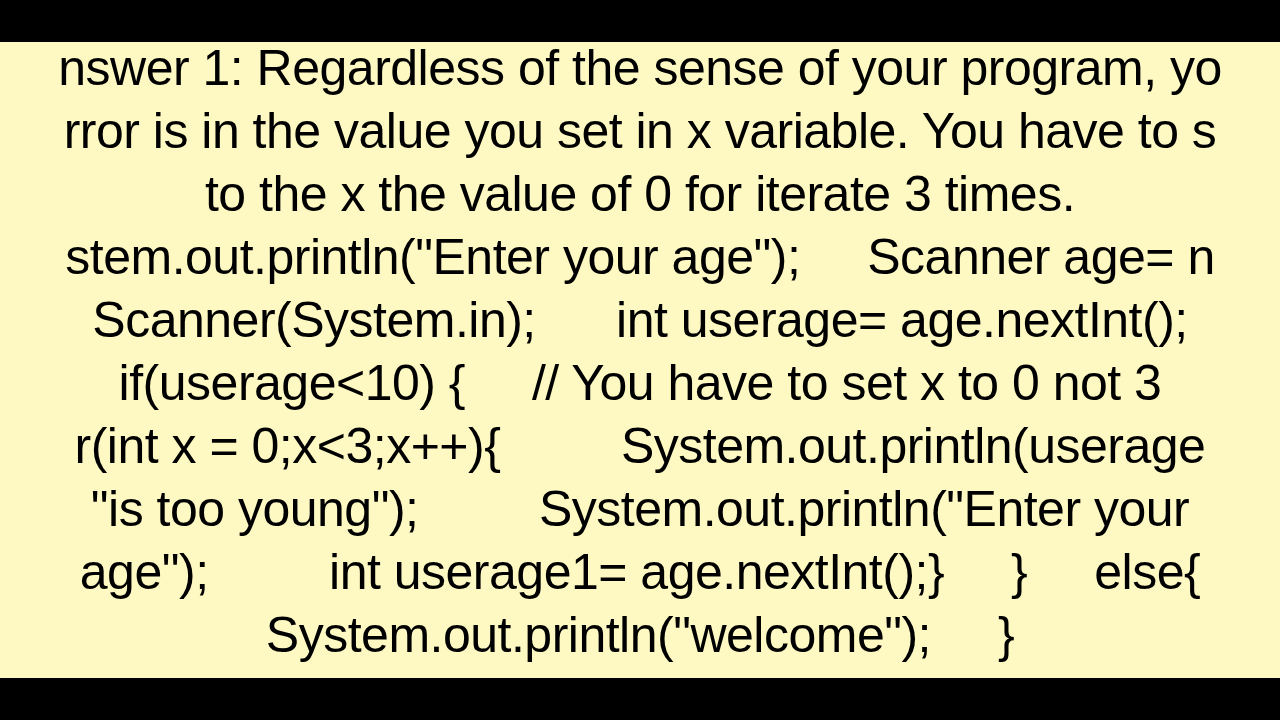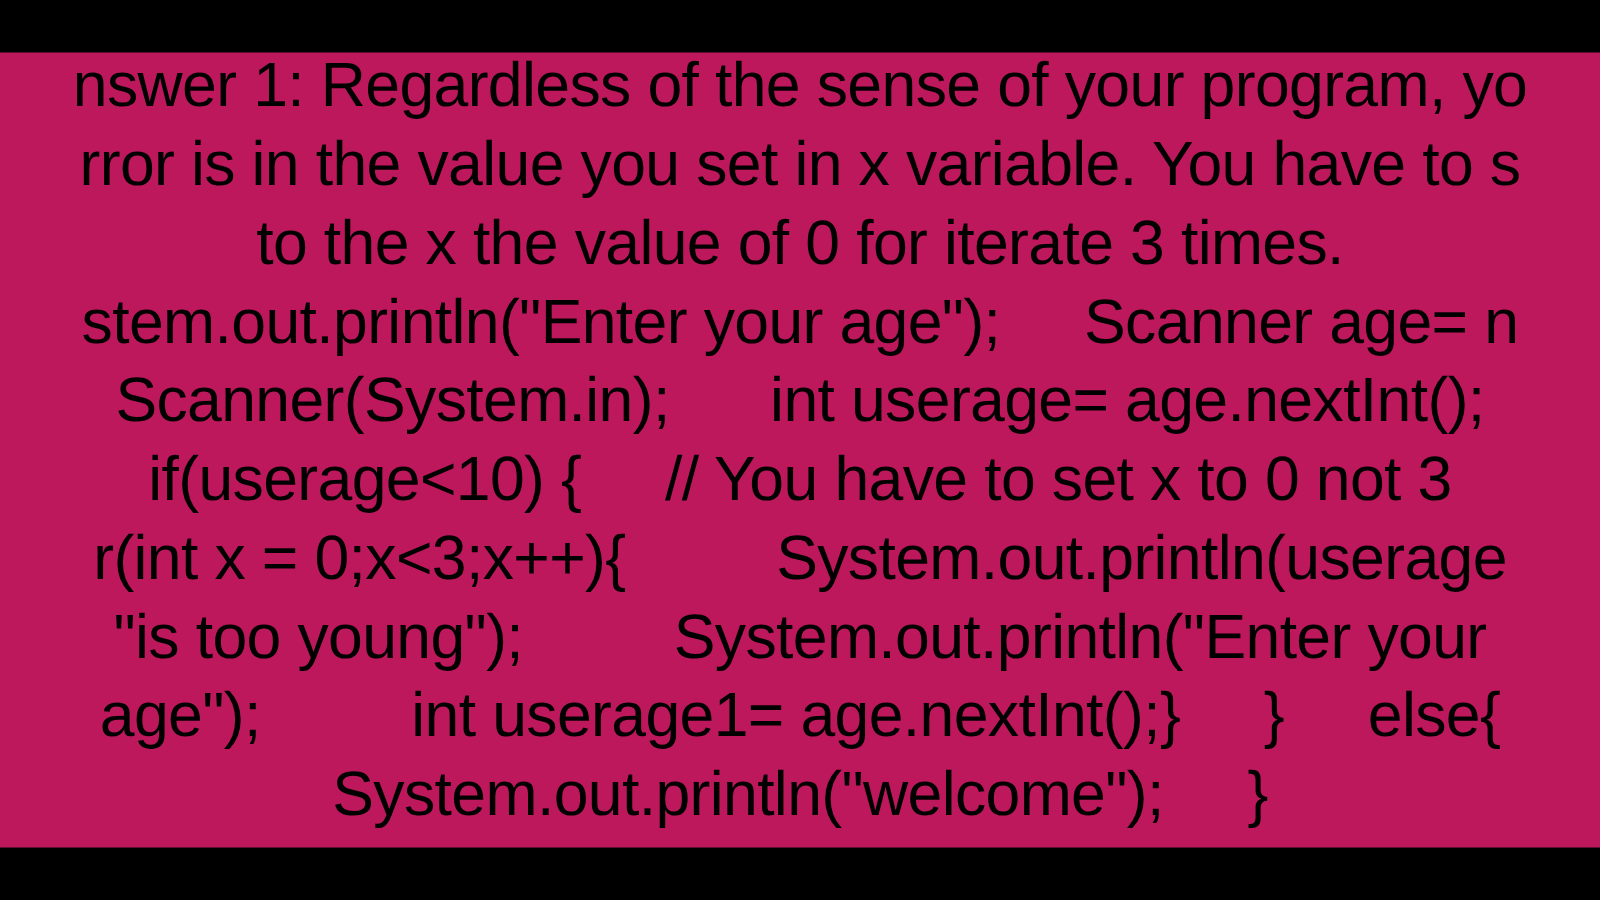--- a/index.html
+++ b/index.html
@@ -10,21 +10,21 @@
       display: flex;
       flex-direction: column;
     }
     .letterbox-top, .letterbox-bottom {
       background: #000;
       width: 100%;
     }
     .letterbox-top { height: 42px; }
     .letterbox-bottom { height: 42px; }
     .content-area {
-      background: #be185d;
+      background: #fef9c3;
       flex: 1;
       width: 100%;
       overflow: hidden;
       position: relative;
     }
     .text-block {
       position: absolute;
       left: -60px;
       right: -60px;
       top: -5px;

